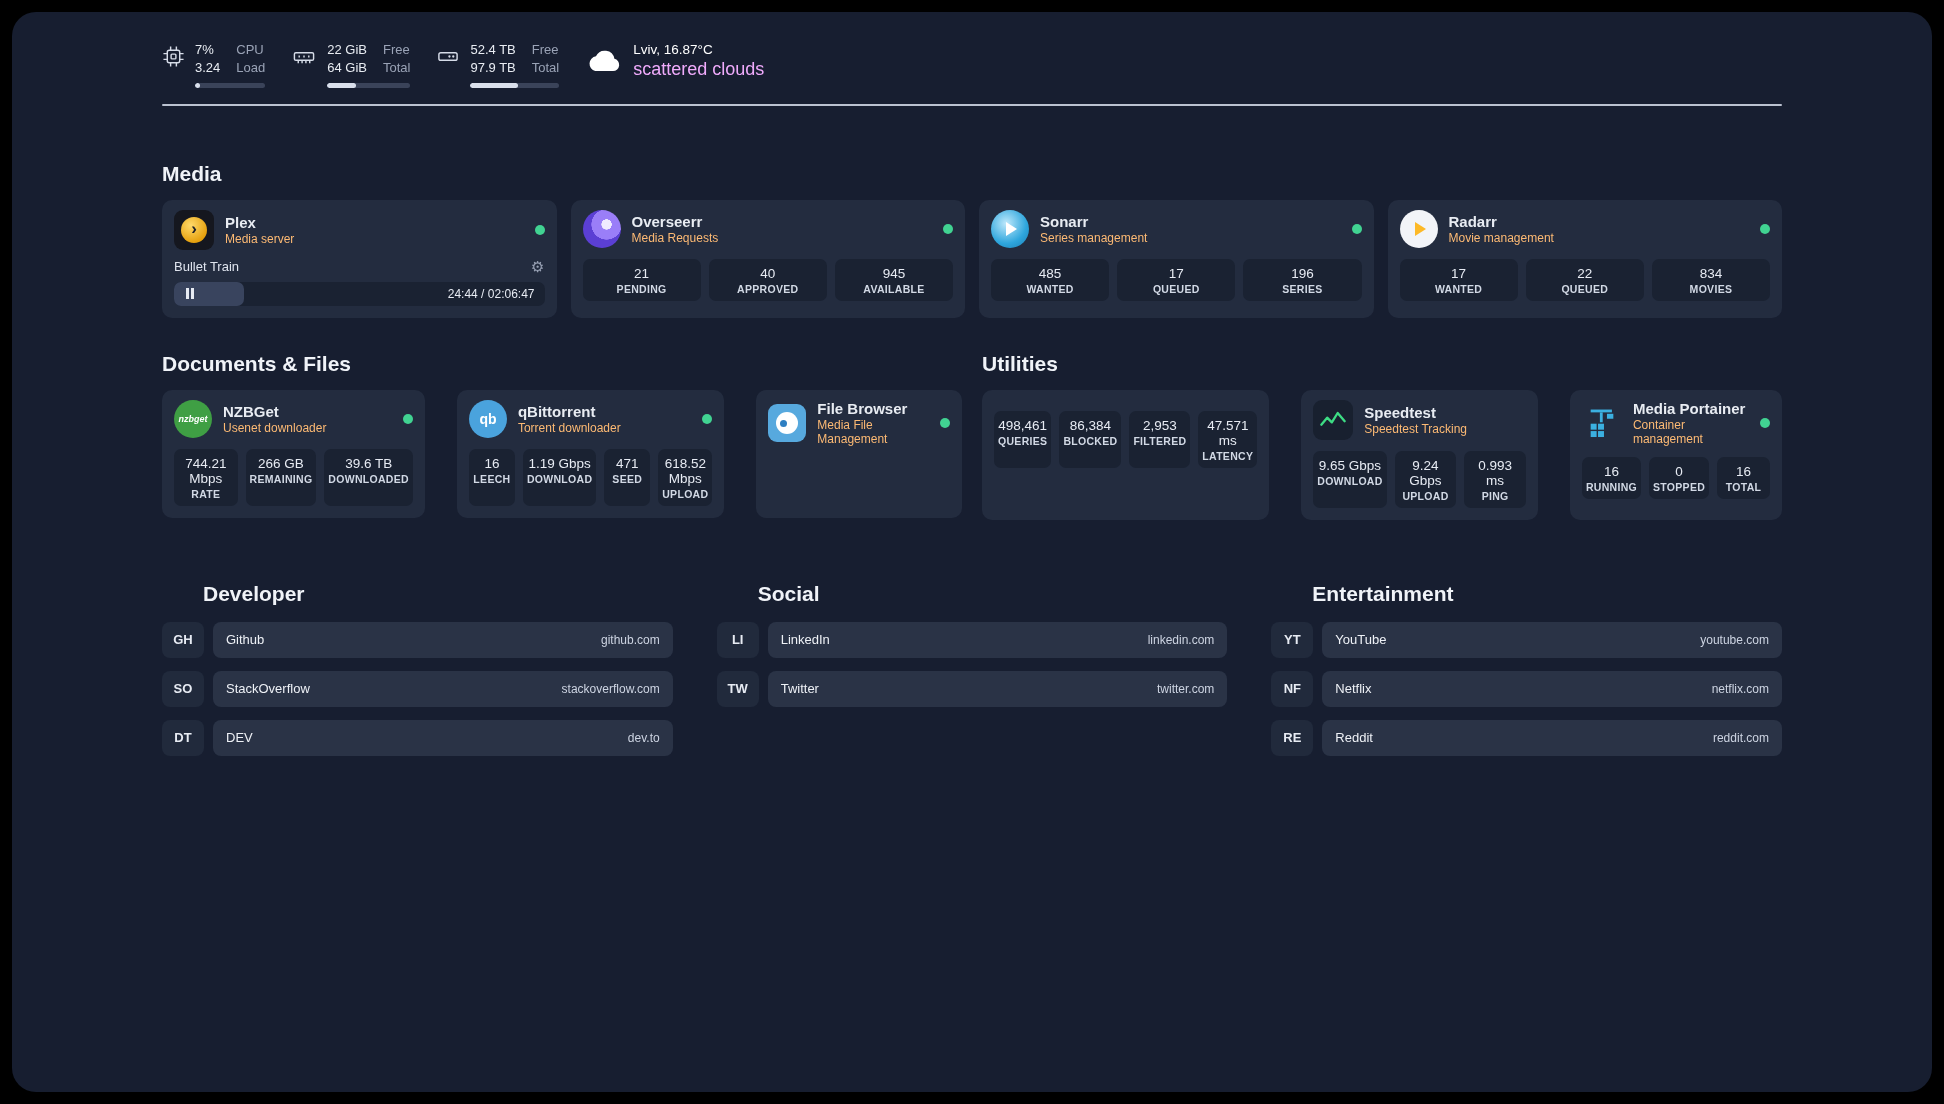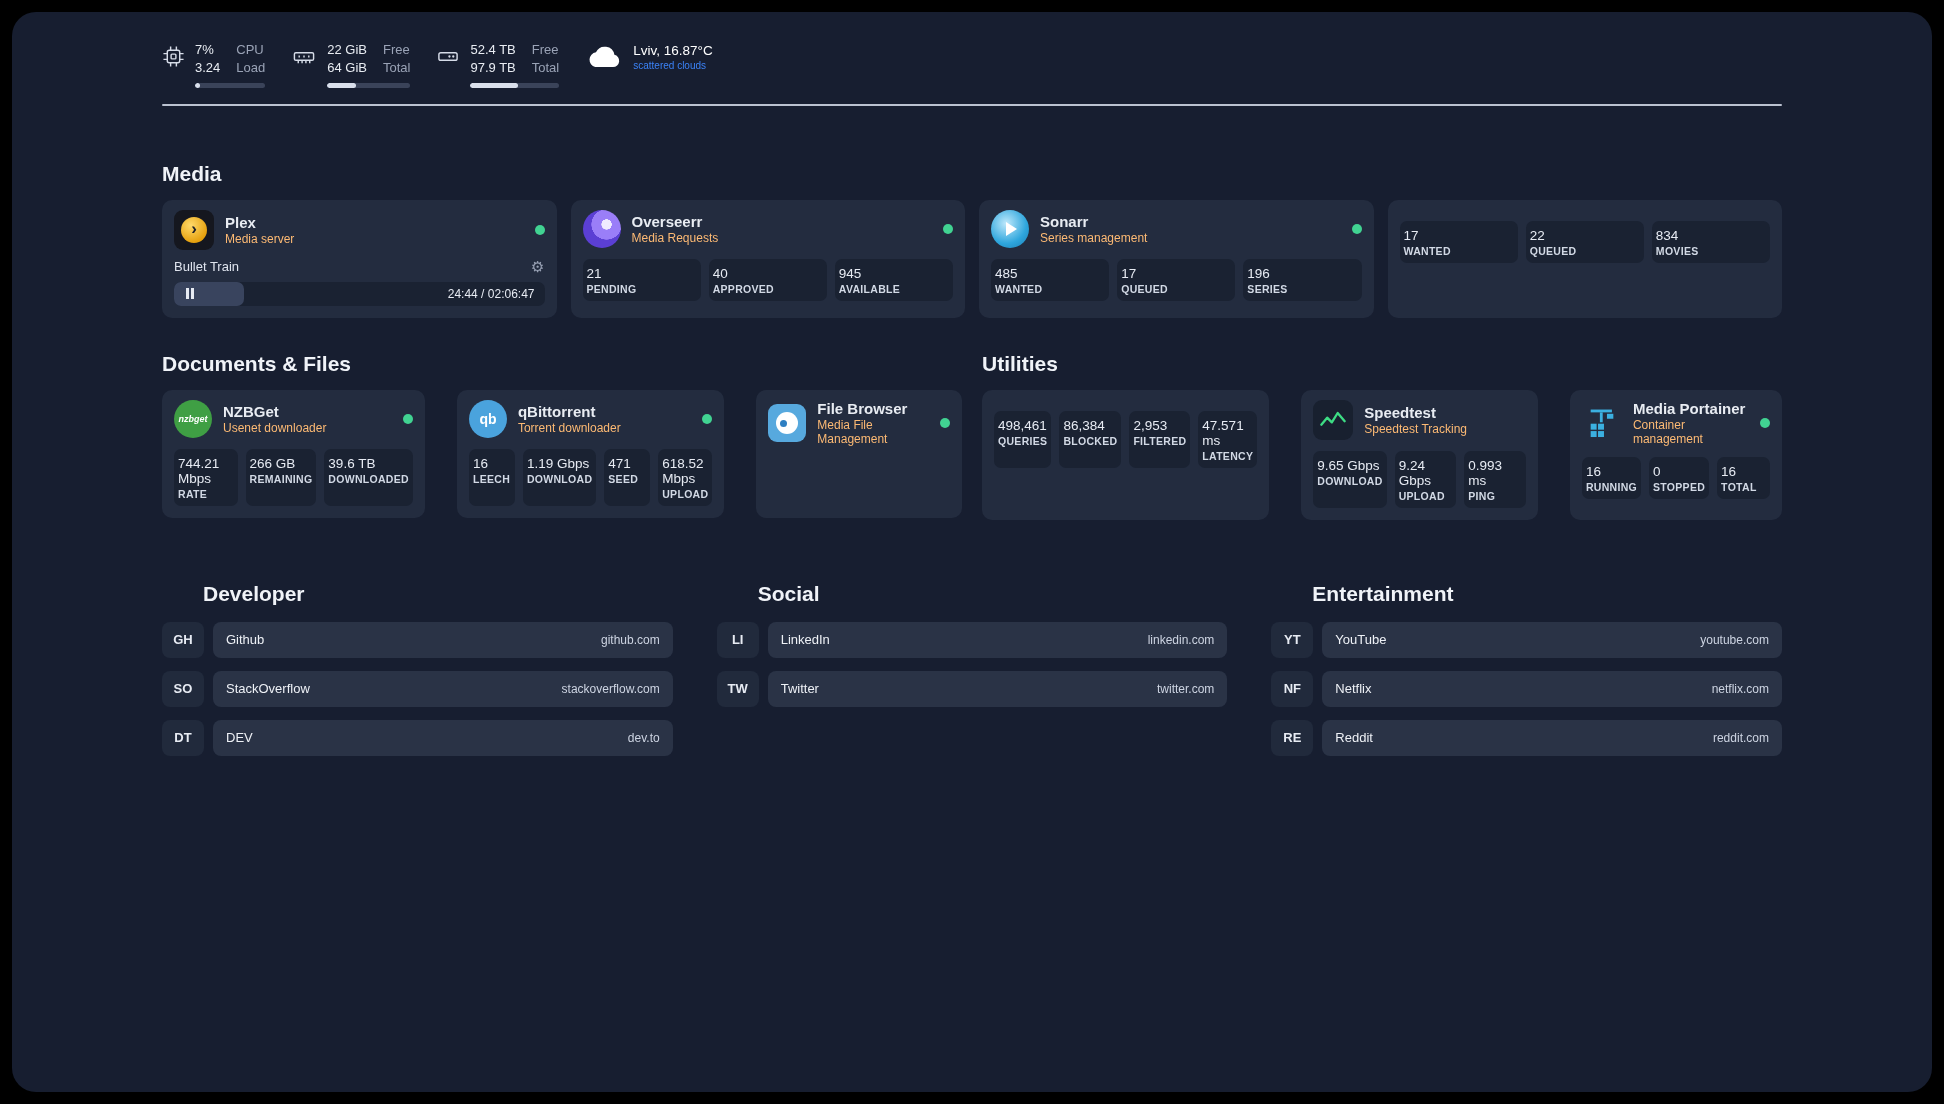--- a/index.html
+++ b/index.html
@@ -21,38 +21,38 @@
   .search { flex:1; display:flex; align-items:center; height:37px; margin:2px 70px 0 28px;
             background:#1c2436; border:1px solid #454e63; border-radius:8px; overflow:hidden; }
   .search input { flex:1; background:transparent; border:none; outline:none; color:#dfe4ee;
                   font-size:13.5px; padding:0 14px; font-family:inherit; }
   .search input::placeholder { color:#8d96a9; }
   .search-g { width:44px; align-self:stretch; background:#2c3549; border:none; border-left:1px solid #454e63;
               color:#e2e7f0; font-size:14px; cursor:pointer; font-family:inherit; }
 
   .weather { display:flex; gap:12px; align-items:center; color:#fff; }
   .weather-loc { font-size:13.5px; }
-  .weather-cond { font-size:10px; color:#3b82f6; margin-top:2px; }
+  .weather-cond { font-size:18px; color:#f0abfc; margin-top:2px; }
 
   .divider { height:2px; background:#cdd4e2; opacity:.9; margin-top:16px; border-radius:1px; }
 
   
   .section-title { font-size:21px; font-weight:600; color:#f0f3f8; }
   .mt-media { margin-top:56px; }
   .row-4 { display:grid; grid-template-columns:repeat(4,1fr); gap:14px; margin-top:14px; }
   .two-col { display:grid; grid-template-columns:1fr 1fr; column-gap:20px; margin-top:34px; }
   .col-stack { display:flex; flex-direction:row; gap:32px; margin-top:14px; }
 
   .card { background:#232c3f; border-radius:10px; padding:10px 12px 12px; }
   .card-head { display:flex; align-items:center; gap:11px; }
   .svc-name { font-size:15px; font-weight:600; }
   .svc-sub { font-size:12px; color:#fdba74; margin-top:1px; }
   .dot { width:10px; height:10px; border-radius:50%; background:#41d392; margin-left:auto; flex:none; }
   .stats { display:flex; gap:8px; margin-top:11px; }
-  .stat { flex:1; background:#1a2232; border-radius:7px; padding:7px 4px 6px; }
+  .stat { flex:1; background:#1a2232; border-radius:7px; padding:7px 4px 6px; text-align:center; }
   .stat-v { font-size:13.5px; color:#e7ebf3; }
   .stat-l { font-size:10.5px; font-weight:700; color:#d2d9e5; margin-top:2px; letter-spacing:.3px; }
 
   
   .player-top { display:flex; justify-content:space-between; align-items:center; margin-top:9px; font-size:13px; color:#dfe4ee; }
   .gear { color:#97a0b3; font-size:15px; cursor:pointer; line-height:1; }
   .player-bar { position:relative; display:flex; align-items:center; height:24px; margin-top:8px; background:#1a2232; border-radius:7px; }
   .player-fill { position:absolute; left:0; top:0; height:100%; background:#39445e; border-radius:7px;
                  display:flex; align-items:center; padding-left:12px; }
   .pause-glyph { width:8px; height:11px; border-left:3px solid #e7ebf3; border-right:3px solid #e7ebf3; }
@@ -244,20 +244,30 @@
           <div class="stat-l">QUEUED</div>
         </div>
         <div class="stat">
           <div class="stat-v">196</div>
           <div class="stat-l">SERIES</div>
         </div>
       </div>
     </div>
 
     <div class="card">
+      <div class="card-head">
+        <span class="svc-icon icon-radarr">
+            <span class="tri tri-radarr"></span>
+          </span>
+        <div>
+          <div class="svc-name">Radarr</div>
+          <div class="svc-sub">Movie management</div>
+        </div>
+        <span class="dot"></span>
+      </div>
       <div class="stats">
         <div class="stat">
           <div class="stat-v">17</div>
           <div class="stat-l">WANTED</div>
         </div>
         <div class="stat">
           <div class="stat-v">22</div>
           <div class="stat-l">QUEUED</div>
         </div>
         <div class="stat">

